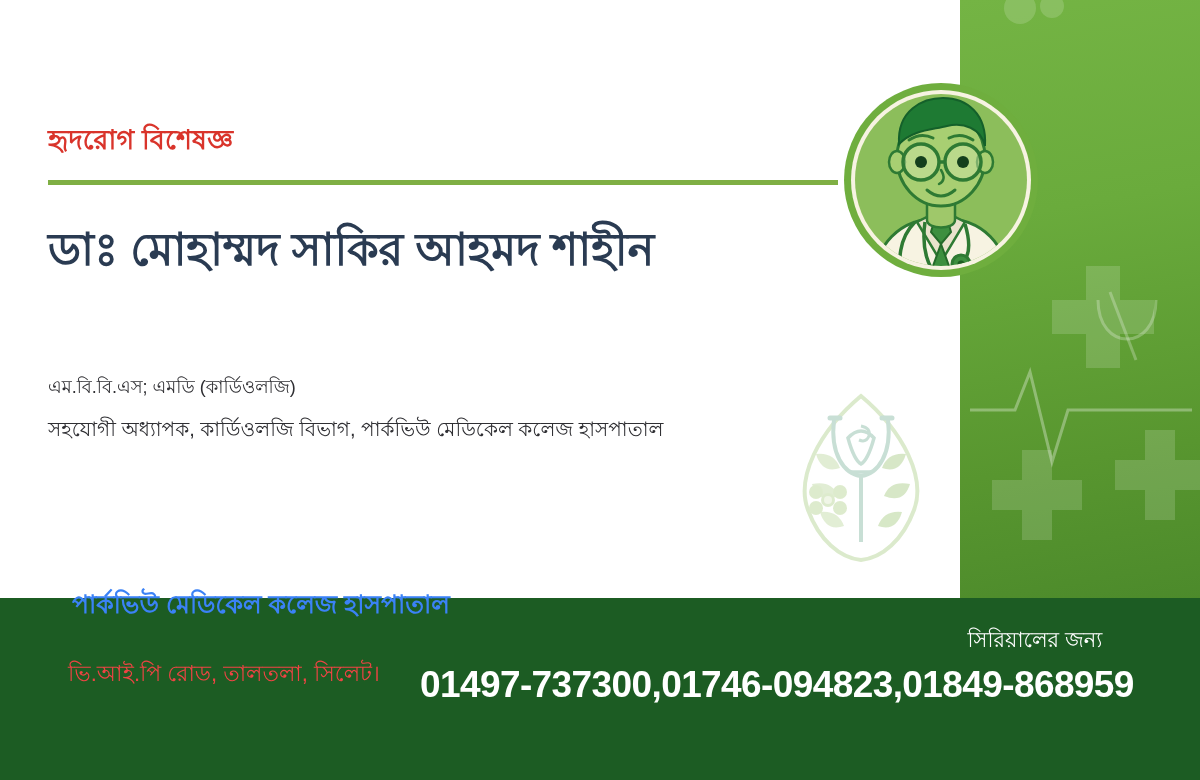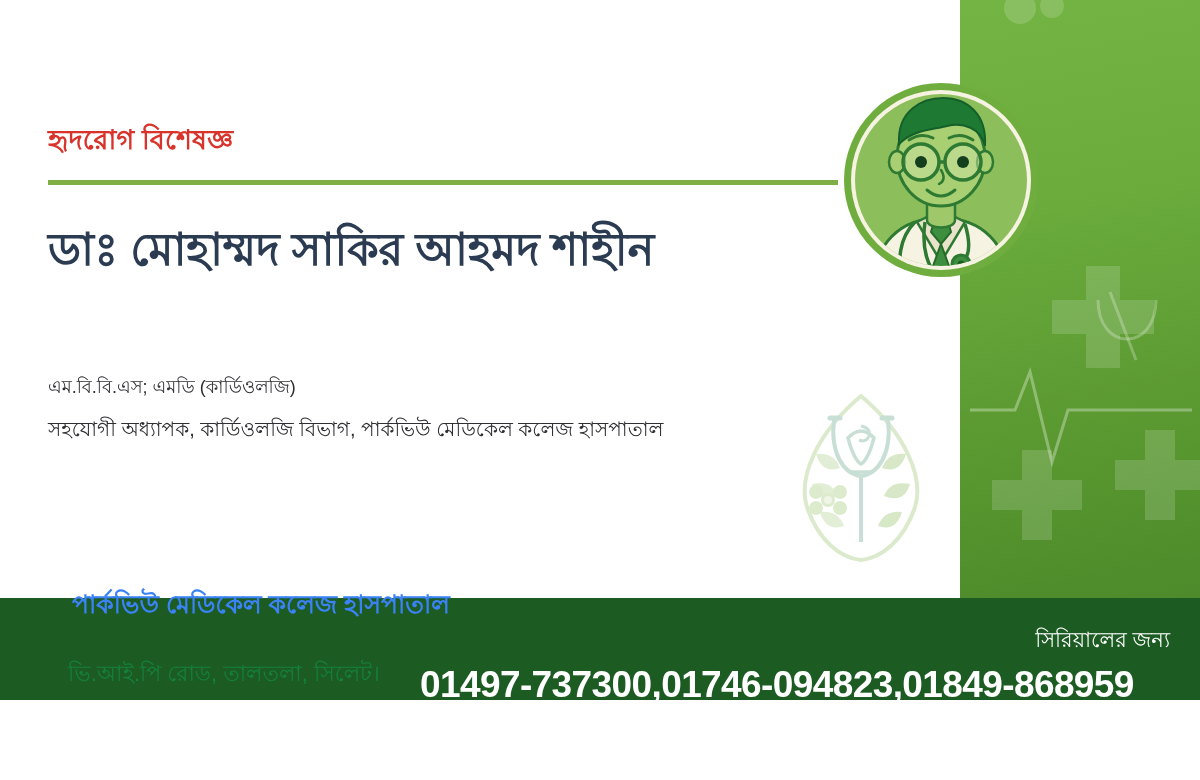--- a/index.html
+++ b/index.html
@@ -6,21 +6,21 @@
     margin: 0;
     padding: 0;
     background: #ffffff;
   }
   body {
     font-family: "Liberation Sans", "DejaVu Sans", sans-serif;
   }
   #card {
     position: relative;
     width: 1200px;
-    height: 700px;
+    height: 780px;
     overflow: hidden;
     background: #ffffff;
   }
 
   
   .green-panel {
     position: absolute;
     left: 960px;
     top: 0;
     width: 240px;
@@ -119,29 +119,29 @@
     font-size: 25px;
     font-weight: bold;
     color: #3b82f6;
     line-height: 1.3;
   }
   .footer-address {
     position: absolute;
     left: 68px;
     top: 660px;
     font-size: 22px;
-    color: #15803d;
+    color: #ef4444;
     line-height: 1.3;
   }
   .serial-label {
     position: absolute;
     left: 900px;
     top: 624px;
     width: 270px;
-    text-align: right;
+    text-align: center;
     font-size: 21px;
     color: #FFFFFF;
   }
   .phone-numbers {
     position: absolute;
     left: 420px;
     top: 664px;
     font-size: 37px;
     font-weight: bold;
     color: #FFFFFF;

